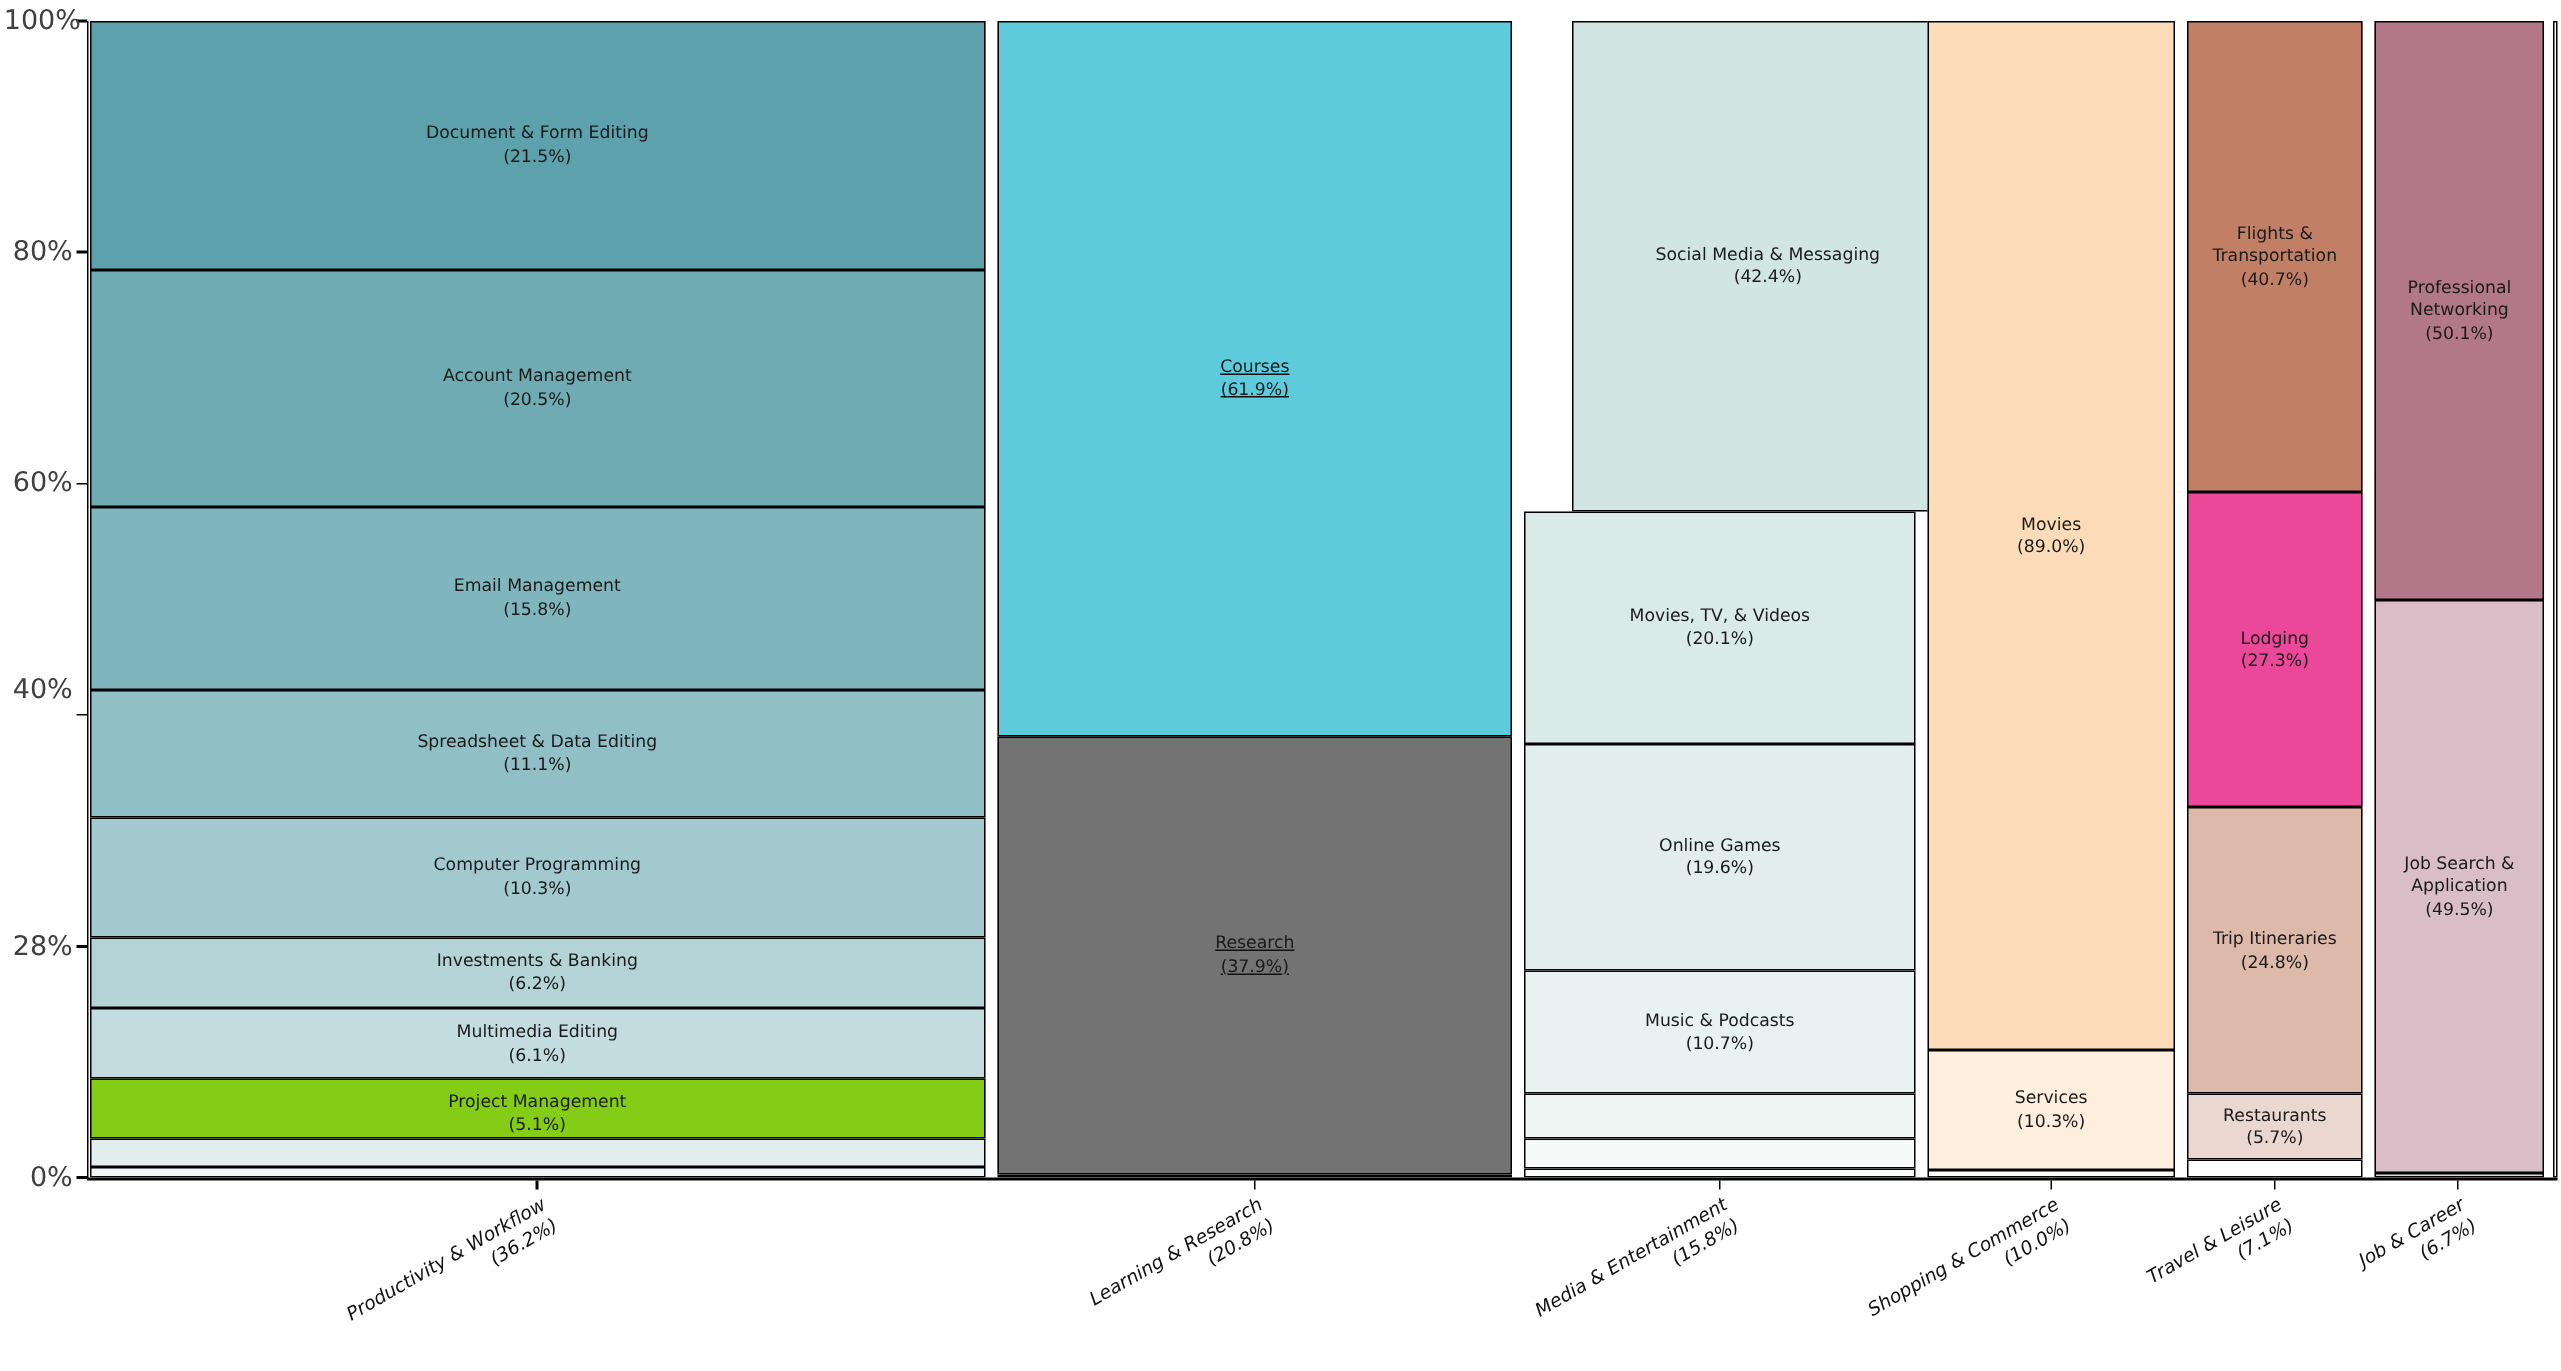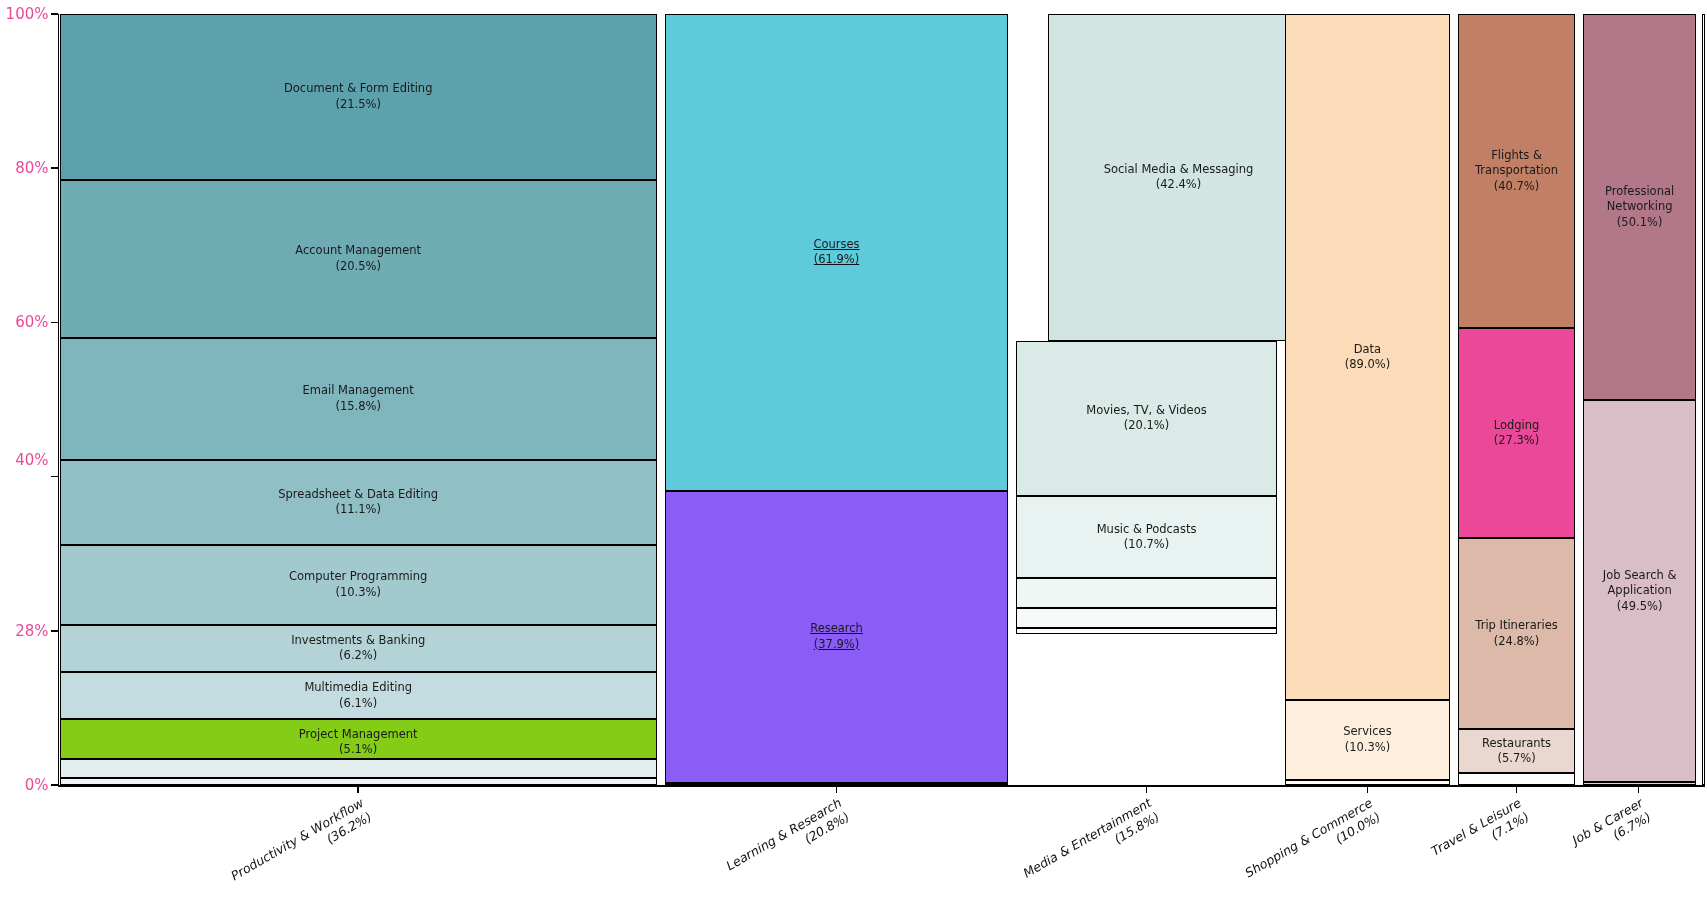--- a/index.html
+++ b/index.html
@@ -5,22 +5,22 @@
   html,body{margin:0;padding:0;}
   body{
     width:1707px;height:914px;background:#ffffff;
     font-family:"DejaVu Sans","Liberation Sans",sans-serif;
     color:#111111;overflow:hidden;position:relative;
   }
   #figure{position:absolute;left:0;top:0;width:1707px;height:914px;}
   .spine{position:absolute;background:#000;}
   .ytick-mark{position:absolute;background:#000;width:7px;height:1.5px;}
   .ytick-label{
-    position:absolute;font-size:15px;text-align:right;width:46px;
-    transform:translateY(-50%);color:#ec4899;
+    position:absolute;font-size:18px;text-align:right;width:46px;
+    transform:translateY(-50%);color:#404040;
   }
   .xtick-mark{position:absolute;background:#000;width:1.5px;height:6px;}
   .xtick-label{
     position:absolute;font-size:12.5px;font-style:italic;text-align:right;
     transform:rotate(-30deg);transform-origin:100% 0%;
     line-height:1.3;color:#111;white-space:nowrap;
   }
   .mosaic-col{position:absolute;display:flex;flex-direction:column;}
   .mosaic-seg{
     box-sizing:border-box;border:1px solid #000;width:100%;
@@ -109,55 +109,61 @@
         <div class="mosaic-seg" style="height: 2.5%; background: rgb(226, 237, 238);"></div>
         <div class="mosaic-seg" style="height: 0.9%; background: rgb(239, 245, 246);"></div>
       </div>
       <div class="mosaic-col" style="left: 664.912px; top: 14px; width: 343.264px; height: 771px; text-decoration: underline;">
         <div class="mosaic-seg" style="height: 61.9%; background: rgb(94, 203, 221);">
           <div class="seg-label">
             <span class="seg-name">Courses</span>
             <span class="seg-pct">61.9%</span>
           </div>
         </div>
-        <div class="mosaic-seg" style="height: 37.9%; background: #8b5cf6;">
+        <div class="mosaic-seg" style="height: 37.9%; background: #737373;">
           <div class="seg-label">
             <span class="seg-name">Research</span>
             <span class="seg-pct">37.9%</span>
           </div>
         </div>
         <div class="mosaic-seg" style="height: 0.2%; background: rgb(255, 255, 255);"></div>
       </div>
       <div class="mosaic-col" style="left: 1016.18px; top: 14px; width: 260.749px; height: 771px;">
         <div class="mosaic-seg" style="height: 42.4%; background: rgb(209, 229, 226); margin-left: 32px;">
           <div class="seg-label">
             <span class="seg-name">Social Media &amp; Messaging</span>
             <span class="seg-pct">42.4%</span>
           </div>
         </div>
         <div class="mosaic-seg" style="height: 20.1%; background: rgb(218, 234, 231);">
           <div class="seg-label">
             <span class="seg-name">Movies, TV, &amp; Videos</span>
             <span class="seg-pct">20.1%</span>
+          </div>
+        </div>
+        <div class="mosaic-seg" style="height: 19.6%; background: rgb(225, 238, 235);">
+          <div class="seg-label">
+            <span class="seg-name">Online Games</span>
+            <span class="seg-pct">19.6%</span>
           </div>
         </div>
         <div class="mosaic-seg" style="height: 10.7%; background: rgb(232, 242, 240);">
           <div class="seg-label">
             <span class="seg-name">Music &amp; Podcasts</span>
             <span class="seg-pct">10.7%</span>
           </div>
         </div>
         <div class="mosaic-seg" style="height: 3.8%; background: rgb(239, 246, 244);"></div>
         <div class="mosaic-seg" style="height: 2.6%; background: rgb(246, 250, 249);"></div>
         <div class="mosaic-seg" style="height: 0.8%; background: rgb(252, 253, 253);"></div>
       </div>
       <div class="mosaic-col" style="left: 1284.93px; top: 14px; width: 165.031px; height: 771px;">
         <div class="mosaic-seg" style="height: 89%; background: rgb(252, 220, 184);">
           <div class="seg-label">
-            <span class="seg-name">Data</span>
+            <span class="seg-name">Movies</span>
             <span class="seg-pct">89.0%</span>
           </div>
         </div>
         <div class="mosaic-seg" style="height: 10.3%; background: rgb(253, 238, 221);">
           <div class="seg-label">
             <span class="seg-name">Services</span>
             <span class="seg-pct">10.3%</span>
           </div>
         </div>
         <div class="mosaic-seg" style="height: 0.7%; background: rgb(255, 251, 246);"></div>

